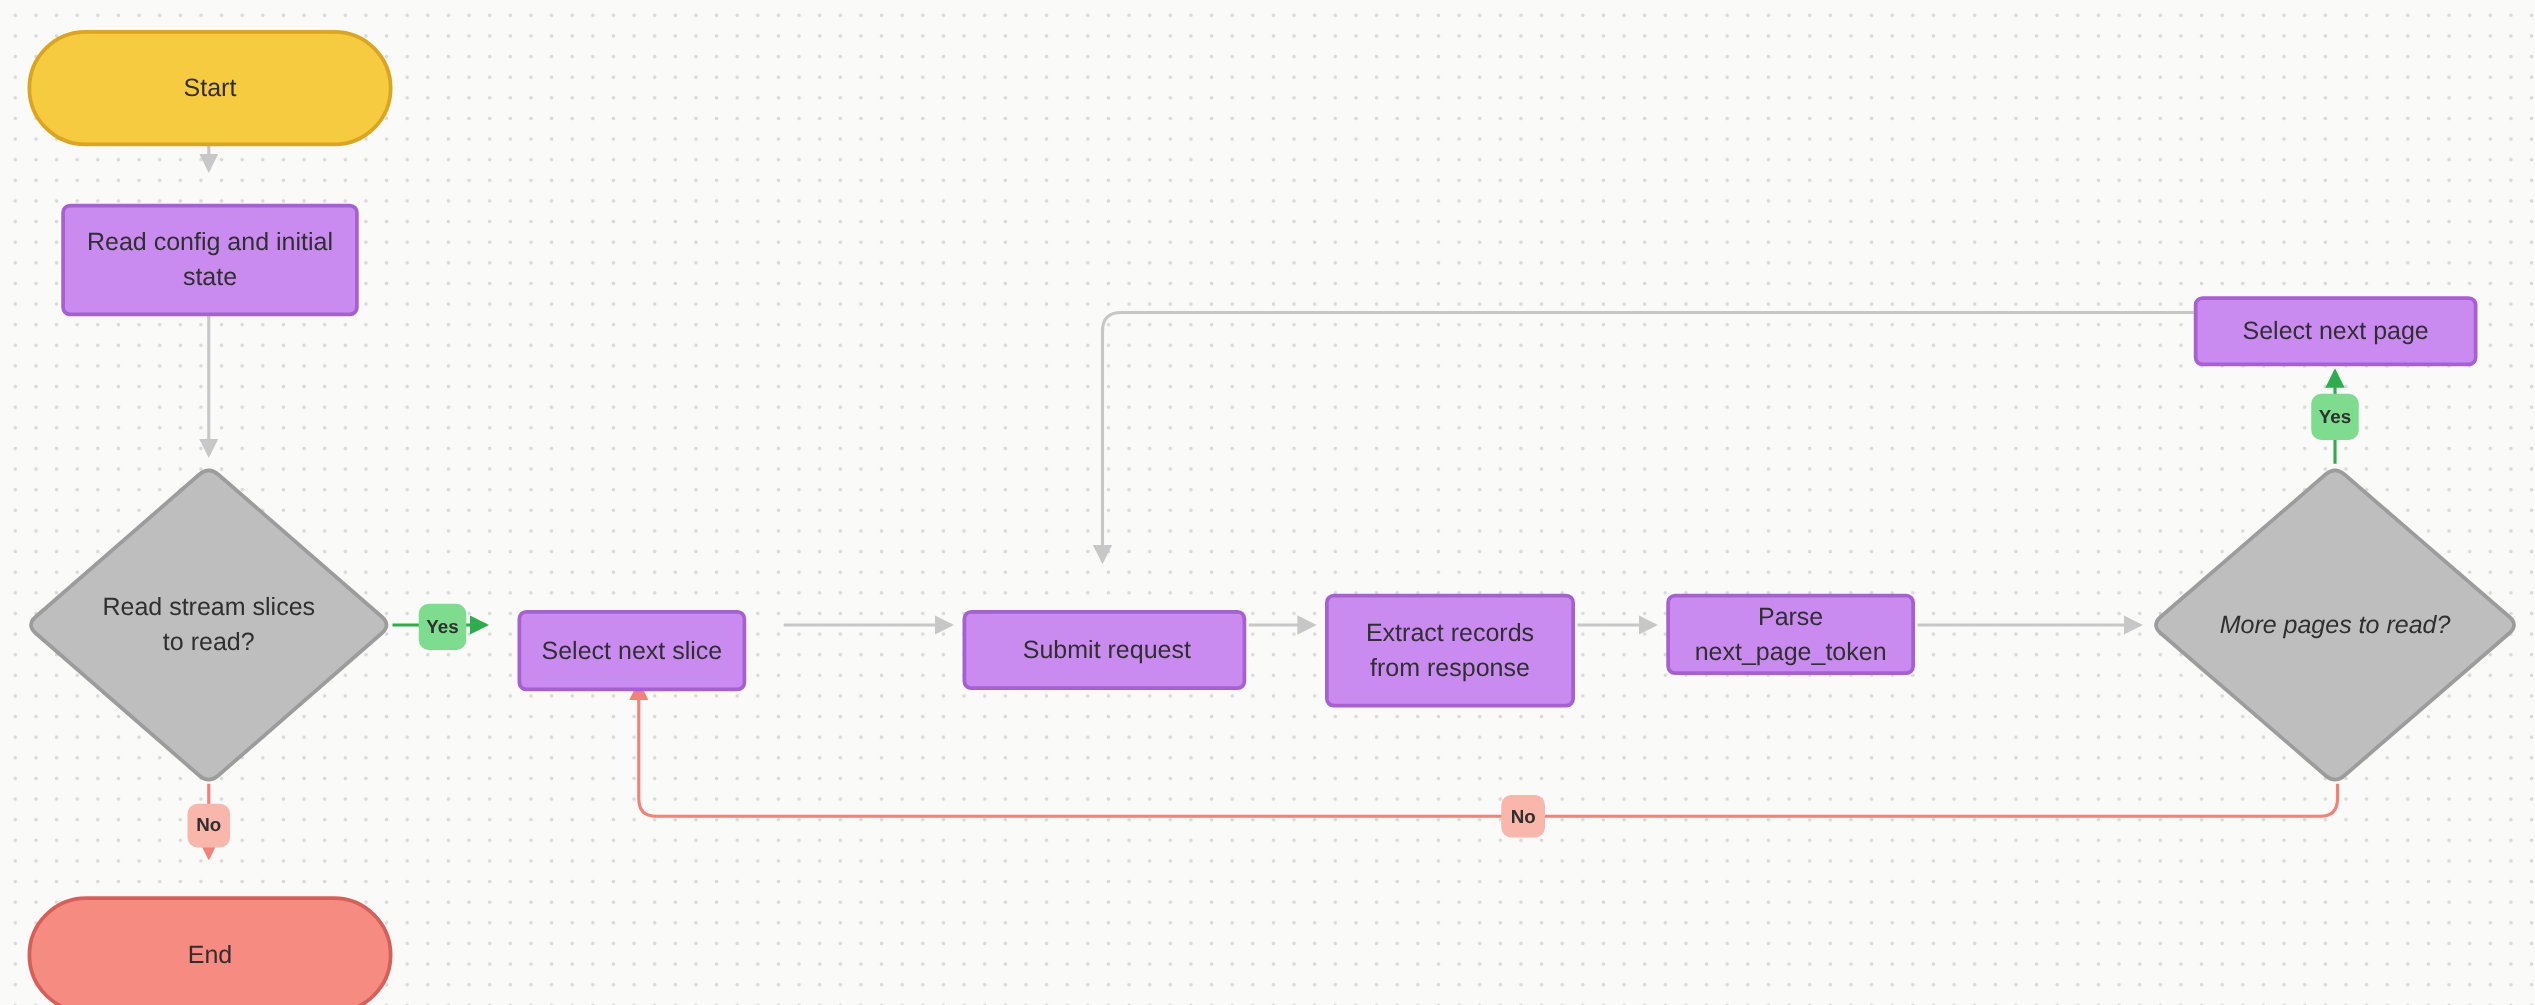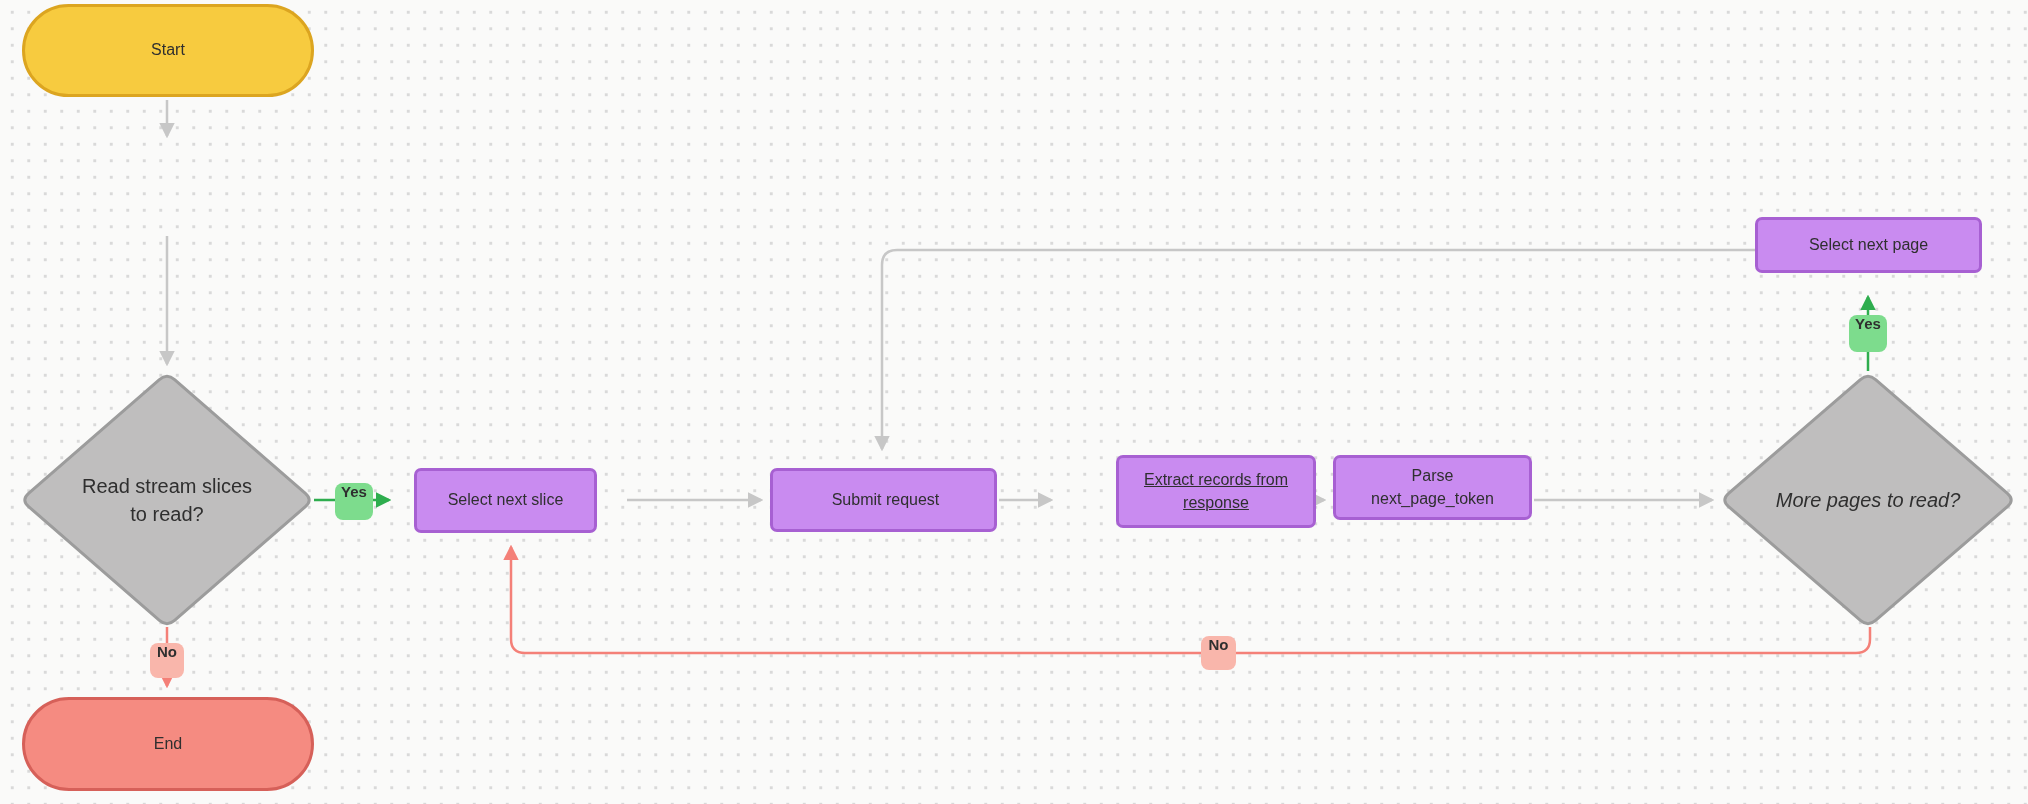--- a/index.html
+++ b/index.html
@@ -12,43 +12,44 @@
     background-position:4px 4px;
     font-family:"Liberation Sans","DejaVu Sans",sans-serif;
     color:#2f2f2f;
     overflow:hidden;
   }
   svg.wires{position:absolute;left:0;top:0;width:2028px;height:804px;}
   .node{
     position:absolute;
     display:flex;align-items:center;justify-content:center;
     text-align:center;
-    font-size:16px;font-weight:500;line-height:1.4;
+    font-size:20px;font-weight:500;line-height:1.4;
     box-sizing:border-box;
     padding:4px 14px;
+    margin-top:20px;
   }
   .terminal{
     background:#f7cb3f;border:3px solid #dca520;border-radius:48px;
   }
   .terminal.end{
     background:#f58b81;border-color:#d66059;
   }
   .process{
     background:#c98bf0;border:3px solid #a760d2;border-radius:7px;
   }
   .decision-label{
     position:absolute;
     display:flex;align-items:center;justify-content:center;
     text-align:center;
     font-size:20px;font-weight:500;line-height:1.4;
     pointer-events:none;
   }
   .badge{
     position:absolute;
-    display:flex;justify-content:center;
+    display:flex;align-items:center;justify-content:center;
     font-size:15px;font-weight:700;
     border-radius:8px;
     color:#2f2f2f;
   }
   .badge.yes{background:#7ddc8d;}
   .badge.no{background:#f9b6ab;}
 </style>
 </head>
 <body>
 
@@ -82,30 +83,33 @@
     <path d="M1870,627 L1870,639 Q1870,653 1856,653 L525,653 Q511,653 511,639 L511,547" stroke="#f48078" stroke-width="2.5" fill="none" marker-end="url(#arr-red)"></path>
 
     <path d="M174.6,379.6 L305.4,493.4 Q313,500 305.4,506.6 L174.6,620.4 Q167,627 159.4,620.4 L28.6,506.6 Q21,500 28.6,493.4 L159.4,379.6 Q167,373 174.6,379.6 Z" fill="#bfbebe" stroke="#9c9c9c" stroke-width="3"></path>
     <path d="M1875.6,379.6 L2007.4,493.4 Q2015,500 2007.4,506.6 L1875.6,620.4 Q1868,627 1860.4,620.4 L1728.6,506.6 Q1721,500 1728.6,493.4 L1860.4,379.6 Q1868,373 1875.6,379.6 Z" fill="#bfbebe" stroke="#9c9c9c" stroke-width="3"></path>
   </svg>
 
   <div class="node terminal" style="left:22px;top:4px;width:292px;height:93px;">
     <span>Start</span>
   </div>
 
+  <div class="node process" style="left:49px;top:143px;width:238px;height:90px;">
+    <span>Read config and initial state</span>
+  </div>
 
   <div class="node process" style="left:414px;top:468px;width:183px;height:65px;">
     <span>Select next slice</span>
   </div>
 
   <div class="node process" style="left:770px;top:468px;width:227px;height:64px;padding-left:18px;">
     <span>Submit request</span>
   </div>
 
-  <div class="node process" style="left:1116px;top:455px;width:200px;height:73px;text-decoration:underline;">
+  <div class="node process" style="left:1060px;top:455px;width:200px;height:91px;">
     <span>Extract records from response</span>
   </div>
 
   <div class="node process" style="left:1333px;top:455px;width:199px;height:65px;">
     <span>Parse next_page_token</span>
   </div>
 
   <div class="node process" style="left:1755px;top:217px;width:227px;height:56px;">
     <span>Select next page</span>
   </div>

